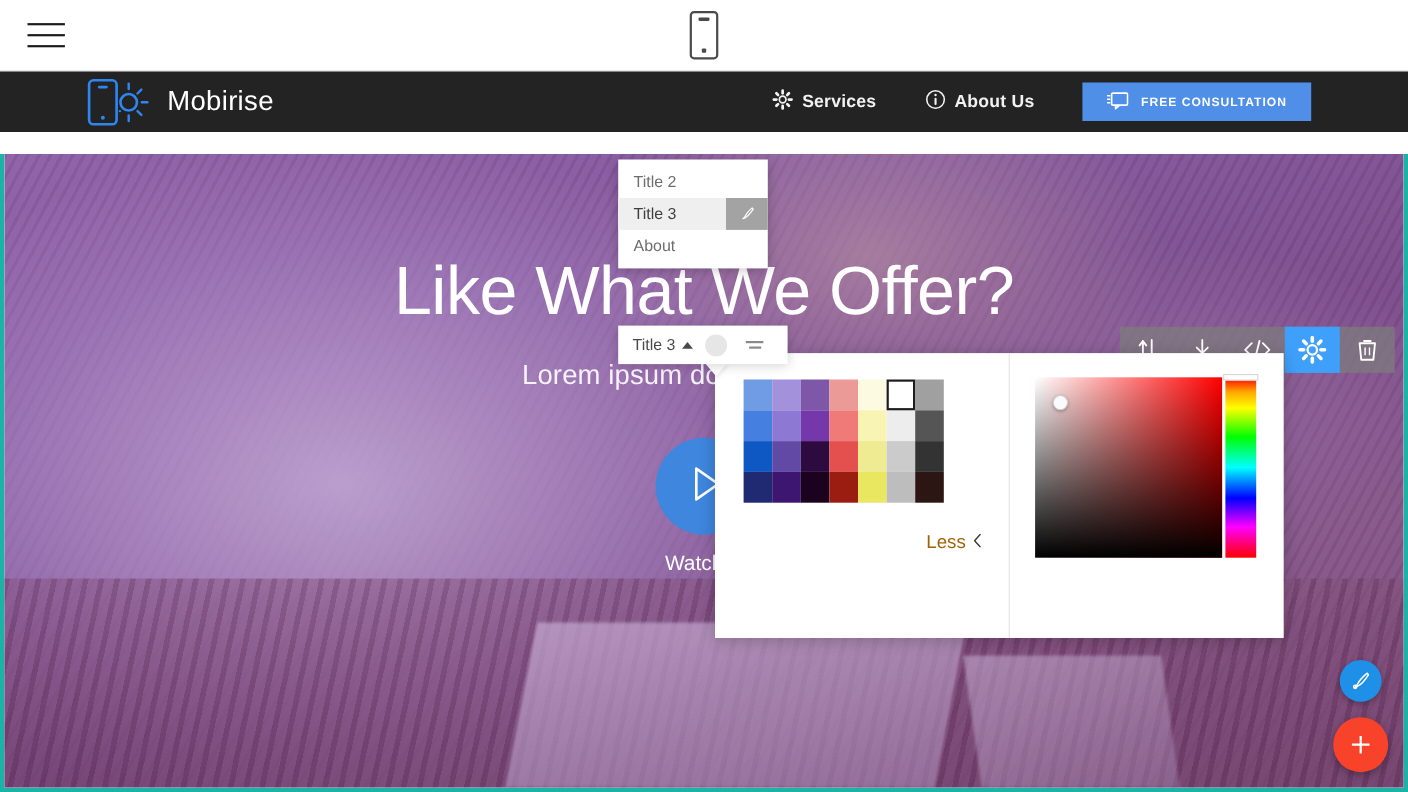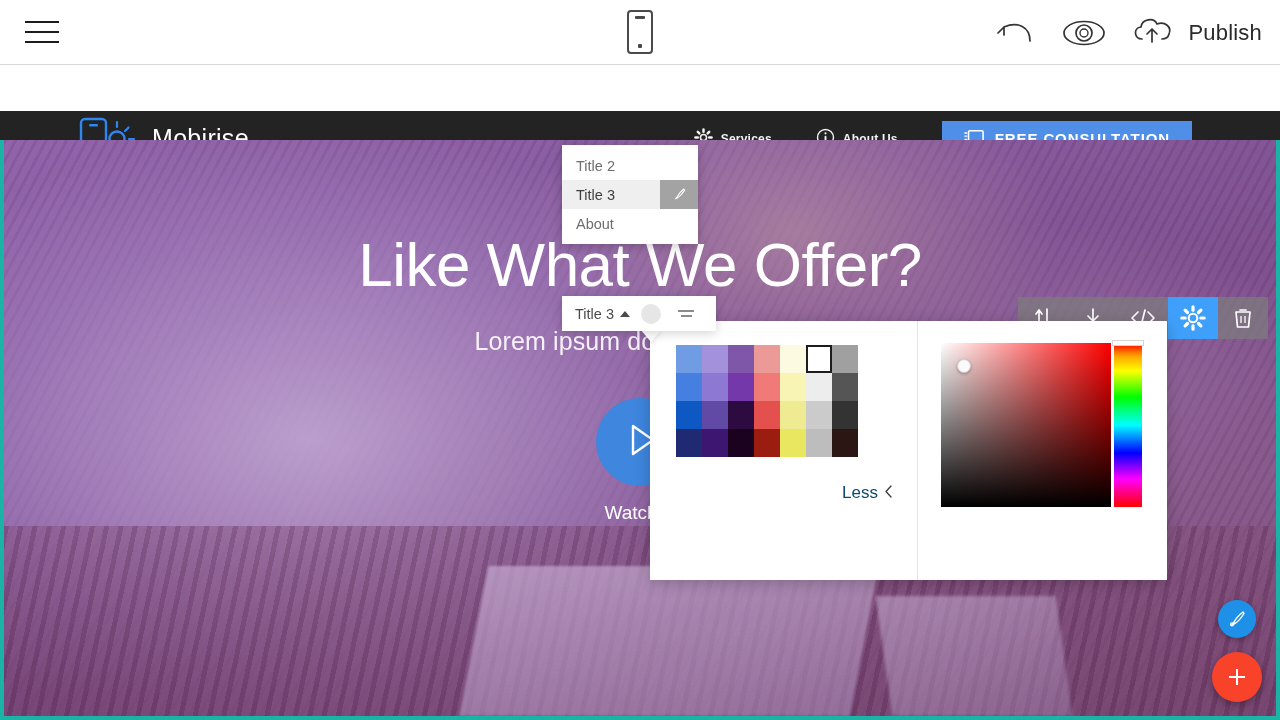--- a/index.html
+++ b/index.html
@@ -54,37 +54,37 @@
   }
   .tr-icon { width: 44px; height: 44px; display: flex; align-items: center; justify-content: center; cursor: pointer; }
   .publish-btn { display: flex; align-items: center; gap: 10px; cursor: pointer; }
   .publish-label { font-size: 22px; color: #2b2b2b; letter-spacing: .2px; }
 
   
   .sitenav {
     position: absolute; top: 65px; left: 0;
     width: 1280px; height: 55px;
     background: #232323;
-    display: flex; align-items: center; margin-top: 46px;
+    display: flex; align-items: center;
   }
   .brand { position: absolute; left: 78px; display: flex; align-items: center; gap: 14px; }
   .brand-logo { width: 60px; height: 46px; position: relative; }
   .brand-name { font-size: 25px; color: #ffffff; font-weight: 500; letter-spacing: .3px; }
 
   .navitems { position: absolute; right: 88px; display: flex; align-items: center; gap: 0; }
   .navlink {
     display: flex; align-items: center; gap: 8px;
-    color: #f2f2f2; font-size: 12px; font-weight: 600;
+    color: #f2f2f2; font-size: 16px; font-weight: 600;
     margin-right: 44px; cursor: pointer; letter-spacing: .2px;
   }
   .cta {
     display: flex; align-items: center; gap: 11px;
     background: #4f8fe8; color: #ffffff;
     padding: 0 22px; height: 35px;
-    font-size: 15px; font-weight: 700; letter-spacing: .9px;
+    font-size: 11px; font-weight: 700; letter-spacing: .9px;
     cursor: pointer;
   }
 
   
   .canvas {
     position: absolute; top: 140px; left: 0;
     width: 1280px; height: 580px;
     border: 4px solid #1ab3a6;
     border-top: 0;
     overflow: hidden;
@@ -250,21 +250,21 @@
   .cp-right { width: 249px; position: relative; }
 
   .swatch-grid {
     position: absolute; left: 26px; top: 24px;
     display: grid; grid-template-columns: repeat(7, 26px); grid-template-rows: repeat(4, 28px);
   }
   .swatch { width: 26px; height: 28px; cursor: pointer; position: relative; }
   .swatch.sel { outline: 2px solid #1d1d1d; outline-offset: -2px; z-index: 2; }
   .less-link {
     position: absolute; right: 24px; top: 162px;
-    font-size: 17px; color: #0c4a6e; cursor: pointer;
+    font-size: 17px; color: #a16207; cursor: pointer;
     display: flex; align-items: flex-start; gap: 6px;
   }
 
   .sat-box {
     position: absolute; left: 23px; top: 22px;
     width: 170px; height: 164px;
     background:
       linear-gradient(to top, #000000, rgba(0,0,0,0)),
       linear-gradient(to right, #ffffff, #ff0000);
     cursor: crosshair;
@@ -304,43 +304,20 @@
 
   <div class="topbar">
     <div class="hamburger">
       <span></span>
       <span></span>
       <span></span>
     </div>
 
     <div class="device-icon"></div>
 
-    <div class="topright">
-      <div class="tr-icon">
-        <svg width="40" height="28" viewBox="0 0 40 28">
-          <path d="M8 16 L8 8 M8 8 L2 14 M8 8 C22 2 34 8 34 22" fill="none" stroke="#333" stroke-width="1.7" stroke-linecap="round" stroke-linejoin="round"></path>
-        </svg>
-      </div>
-      <div class="tr-icon">
-        <svg width="44" height="28" viewBox="0 0 44 28">
-          <ellipse cx="22" cy="14" rx="20" ry="11.5" fill="none" stroke="#333" stroke-width="1.7"></ellipse>
-          <circle cx="22" cy="14" r="8" fill="none" stroke="#333" stroke-width="1.7"></circle>
-          <circle cx="22" cy="14" r="4" fill="none" stroke="#333" stroke-width="1.4"></circle>
-        </svg>
-      </div>
-      <div class="publish-btn">
-        <span>
-          <svg width="48" height="32" viewBox="0 0 48 32">
-            <path d="M12 24 C4 24 3 13 11 12 C12 4 24 2 27 9 C35 6 42 12 39 19 C38 23 35 24 32 24" fill="none" stroke="#333" stroke-width="1.7" stroke-linecap="round"></path>
-            <path d="M22 27 L22 14 M22 14 L17 19 M22 14 L27 19" fill="none" stroke="#333" stroke-width="1.7" stroke-linecap="round" stroke-linejoin="round"></path>
-          </svg>
-        </span>
-        <span class="publish-label">Publish</span>
-      </div>
-    </div>
   </div>
 
   <div class="sitenav">
     <div class="brand">
       <span class="brand-logo">
         <svg width="60" height="46" viewBox="0 0 60 46">
           <rect x="3" y="3" width="25" height="40" rx="4" fill="none" stroke="#2e86f0" stroke-width="2.4"></rect>
           <rect x="11" y="8" width="9" height="2.4" rx="1.2" fill="#2e86f0"></rect>
           <circle cx="15.5" cy="37" r="1.8" fill="#2e86f0"></circle>
           <circle cx="39" cy="23" r="7.5" fill="none" stroke="#2e86f0" stroke-width="2.4"></circle>

